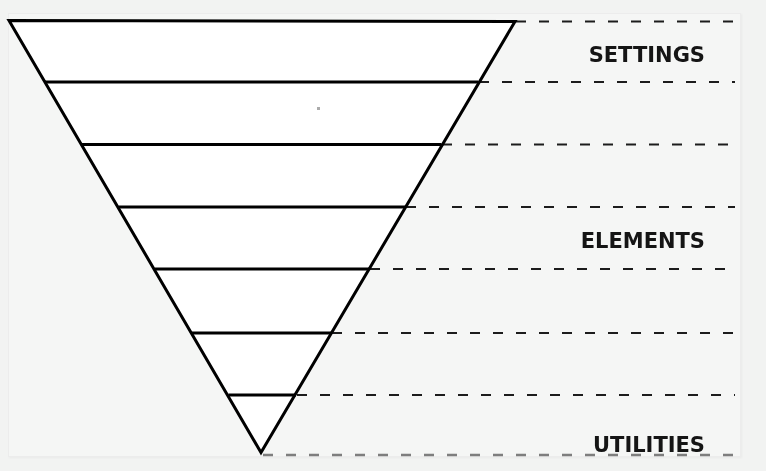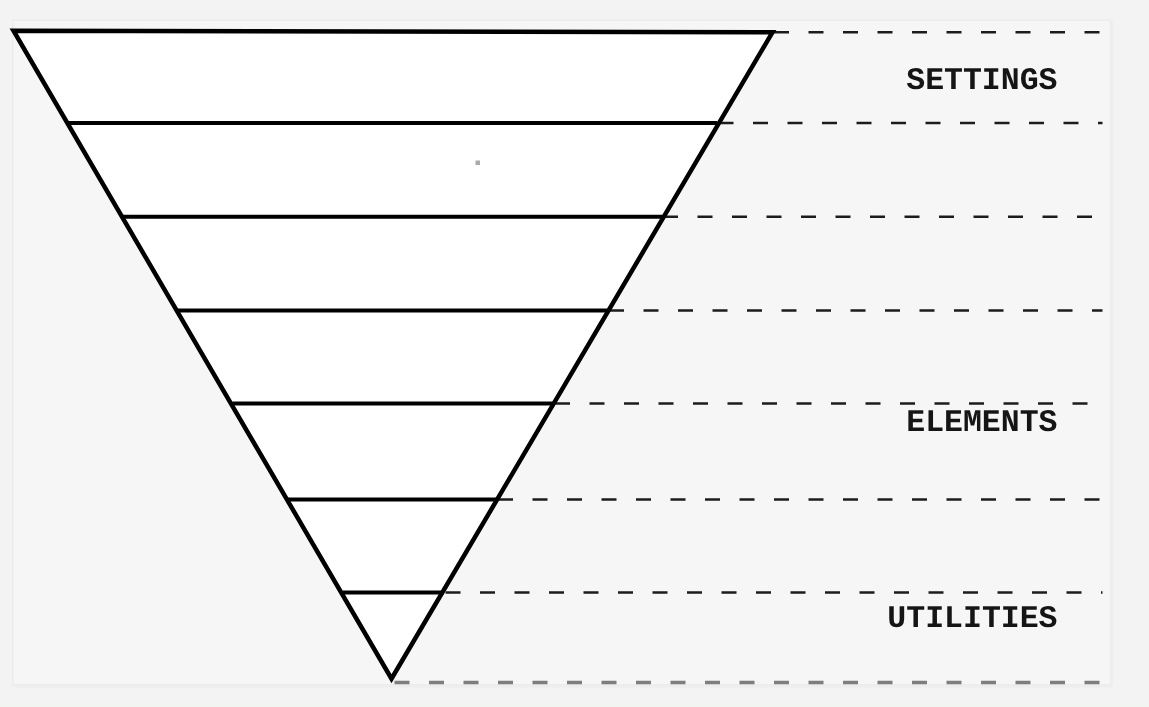--- a/index.html
+++ b/index.html
@@ -2,21 +2,21 @@
 <html><head>
 <meta charset="utf-8">
 <style>
   html, body {
     margin: 0; padding: 0;
     width: 766px; height: 471px;
     overflow: hidden;
     background: #f2f3f2;
     font-family: "DejaVu Sans", sans-serif;
   }
-  .stage { position: relative; width: 766px; height: 471px; font-family: Liberation Mono, monospace; }
+  .stage { position: relative; width: 766px; height: 471px; }
   .panel {
     position: absolute;
     left: 8px; top: 13px;
     width: 731px; height: 442px;
     background: #f5f6f5;
     border: 1px solid #ececec;
     box-shadow: 1px 1px 2px rgba(0,0,0,0.04);
   }
   svg.diagram {
     position: absolute; left: 0; top: 0;
@@ -30,24 +30,24 @@
     text-align: right;
     font-weight: bold;
     font-size: 21px;
     color: #151515;
     letter-spacing: 0px;
     white-space: nowrap;
   }
   .lbl-0 { top: 40px; }
   .lbl-1 { top: 100px; }
   .lbl-2 { top: 162px; }
-  .lbl-3 { top: 226px; margin-top: 42px; }
+  .lbl-3 { top: 226px; }
   .lbl-4 { top: 287px; }
   .lbl-5 { top: 349px; }
-  .lbl-6 { top: 399px; text-align: center; }
+  .lbl-6 { top: 430px; text-align: center; }
   .speck {
     position: absolute;
     left: 317px; top: 107px;
     width: 3px; height: 3px;
     background: #ababab;
   }
 </style>
 </head>
 <body>
 

